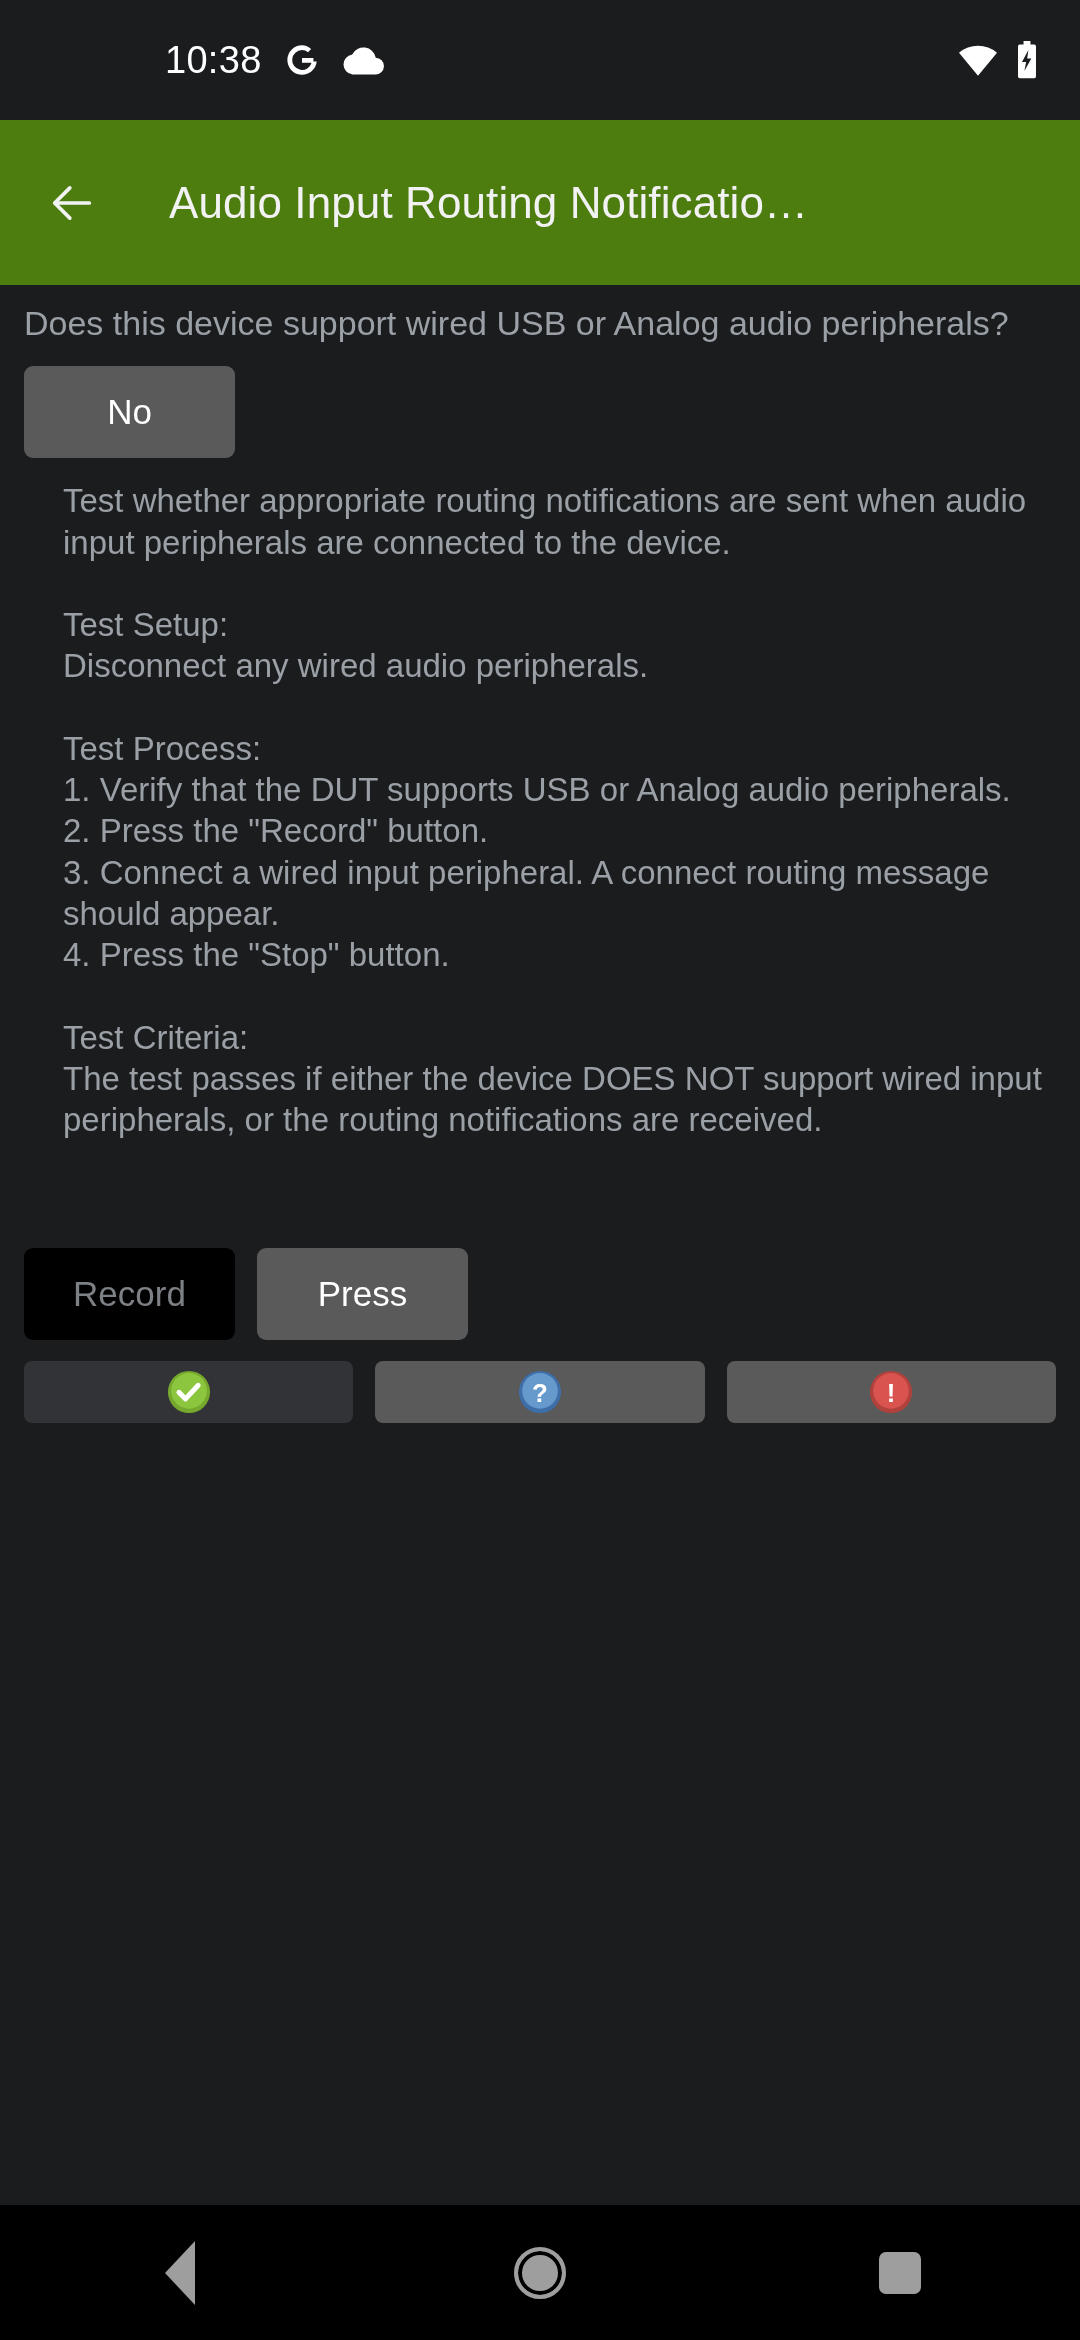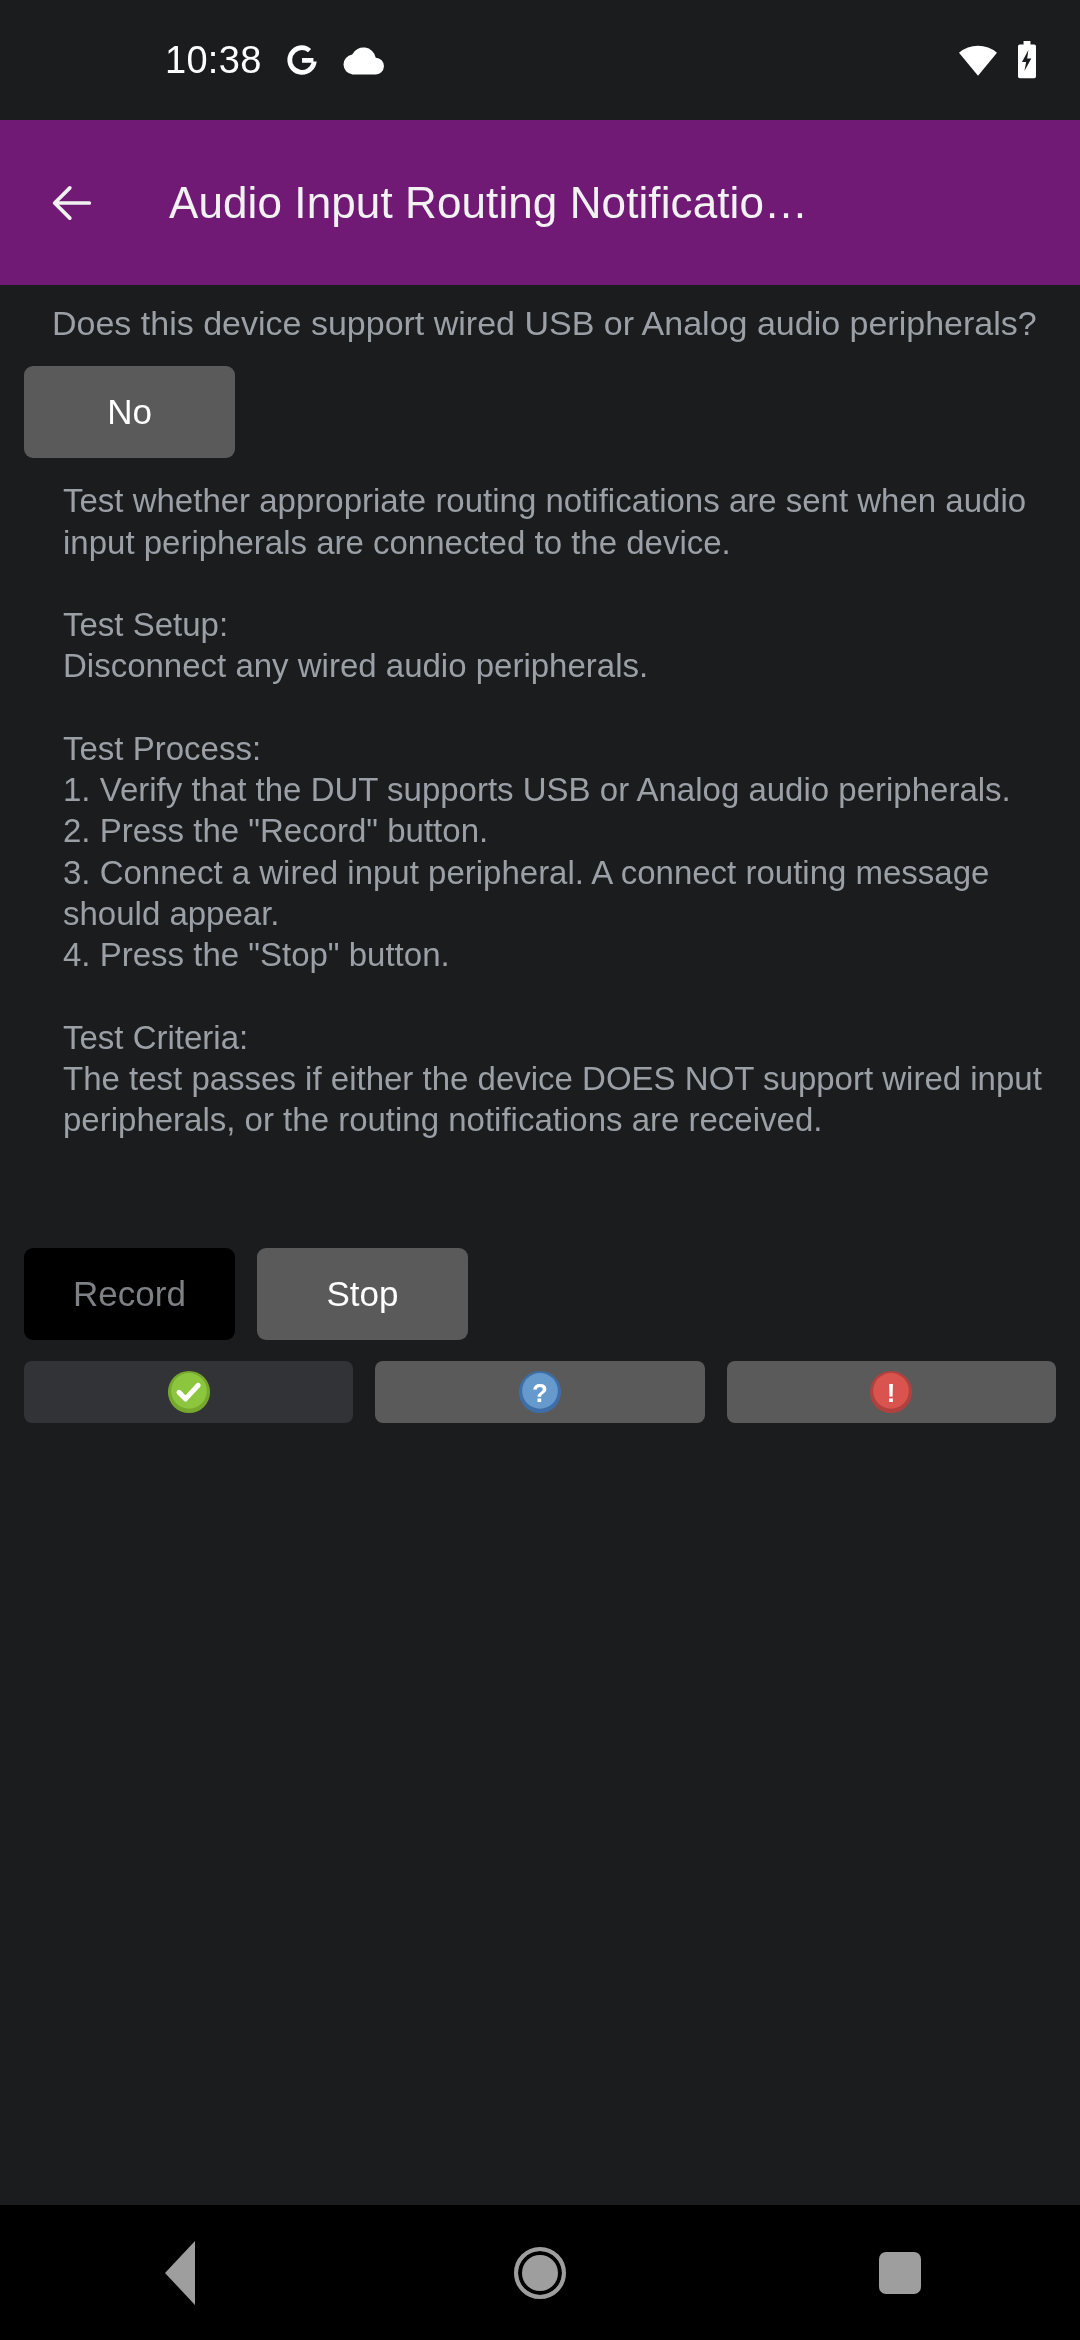--- a/index.html
+++ b/index.html
@@ -36,21 +36,21 @@
   .cloud-icon { width:42px; height:30px; display:block; }
   .status-right {
     margin-left:auto; display:flex; align-items:center; gap:16px;
   }
   .wifi-icon { width:40px; height:34px; display:block; }
   .battery-icon { width:26px; height:38px; display:block; }
 
   
   .app-bar {
     height:165px; flex:0 0 165px;
-    background:#701a75;
+    background:#4d7c0f;
     display:flex; align-items:center;
     padding-left:46px;
   }
   .back-arrow { width:52px; height:52px; flex:0 0 52px; cursor:pointer; }
   .app-title {
     color:#f2f2f3; font-size:44px; font-weight:400;
     margin-left:71px;
     white-space:nowrap; overflow:hidden;
     letter-spacing:0.1px;
   }
@@ -60,21 +60,20 @@
     flex:1 1 auto;
     padding:0 24px;
     overflow:hidden;
     position:relative;
   }
   .question {
     color:#9aa0a6;
     font-size:34px; line-height:1.22;
     margin-top:18px;
     max-width:1010px;
-    margin-left:28px;
   }
   .yn-row {
     display:flex; gap:16px;
     margin-top:22px;
   }
   .btn {
     background:#5a5a5a;
     color:#ffffff;
     border:none; border-radius:9px;
     font-family:"Liberation Sans", sans-serif;
@@ -185,21 +184,21 @@
 2. Press the "Record" button.
 3. Connect a wired input peripheral. A connect routing message should appear.
 4. Press the "Stop" button.
 
 Test Criteria:
 The test passes if either the device DOES NOT support wired input peripherals, or the routing notifications are received.</div>
 
 
     <div class="rs-row">
       <button class="btn disabled">Record</button>
-      <button class="btn">Stop</button>
+      <button class="btn">Press</button>
     </div>
 
     <div class="verdict-row">
       <button class="verdict-btn disabled">
         <svg class="verdict-icon" viewBox="0 0 24 24">
           <circle cx="12" cy="12" r="11" fill="#76a82e"></circle>
           <circle cx="12" cy="11.4" r="9.3" fill="#8cc63e"></circle>
           <path fill="none" stroke="#ffffff" stroke-width="2.6" stroke-linecap="round" stroke-linejoin="round" d="m6.8 12.2 3.4 3.4 6.6-7.1"></path>
         </svg>
       </button>

